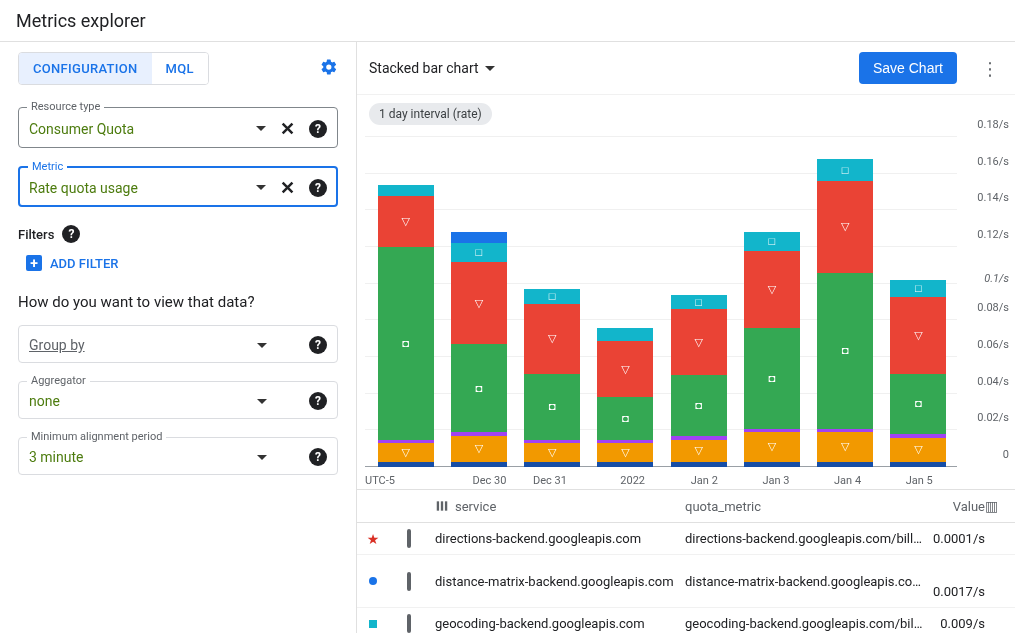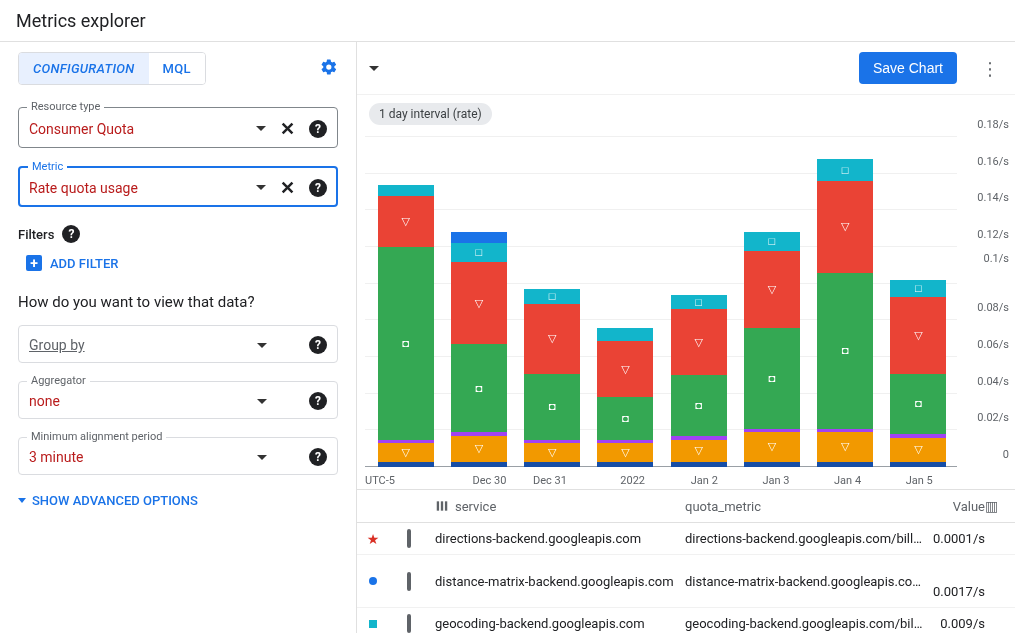--- a/index.html
+++ b/index.html
@@ -3,27 +3,27 @@
 <meta charset="utf-8">
 <style>
   * { box-sizing: border-box; }
   html, body { margin:0; padding:0; font-family: Roboto, Arial, sans-serif; font-size:13px; color:#202124; background:#fff; width:1015px; height:633px; overflow:hidden;}
   .title-bar { padding:10px 16px 10px 16px; font-size:18px; border-bottom:1px solid #e0e0e0;}
   .main { display:flex; height:calc(633px - 41px); }
   .config-panel { width:398px; border-right:1px solid #e0e0e0; padding:10px 18px 0 18px; }
   .tabs-row { display:flex; align-items:center; justify-content:space-between; margin-bottom:22px;}
   .tab-group { display:flex; border:1px solid #dadce0; border-radius:4px; overflow:hidden;}
   .tab-btn { padding:8px 14px; font-size:13px; font-weight:500; cursor:pointer; background:#fff; color:#1a73e8; letter-spacing:0.3px;}
-  .tab-btn.active { background:#e8f0fe;font-style:italic; }
+  .tab-btn.active { background:#e8f0fe; }
   .gear { color:#1a73e8; cursor:pointer; }
   .field { position:relative; border:1px solid #80868b; border-radius:4px; padding:10px 10px 8px 10px; margin-bottom:18px; display:flex; align-items:center; justify-content:space-between;}
   .field.focused { border:2px solid #1a73e8; padding:9px 9px 7px 9px;}
   .field-legend { position:absolute; top:-8px; left:8px; background:#fff; padding:0 4px; font-size:11px; color:#5f6368;}
   .field.focused .field-legend { color:#1a73e8; }
-  .field-value { font-size:14px; color:#b91c1c; }
+  .field-value { font-size:14px; color:#4d7c0f; }
   .field-placeholder { font-size:14px; color:#5f6368;text-decoration:underline;}
   .field-icons { display:flex; align-items:center; gap:14px;}
   .tri-down { width:0; height:0; border-left:5px solid transparent; border-right:5px solid transparent; border-top:5px solid #333;}
   .x-icon { font-size:18px; font-weight:bold; cursor:pointer;}
   .q-icon { width:18px; height:18px; border-radius:50%; background:#202124; color:#fff; font-size:12px; display:flex; align-items:center; justify-content:center; font-weight:bold;}
   .section-label { font-size:13px; font-weight:500; display:flex; align-items:center; gap:8px; margin-bottom:12px;}
   .add-filter { color:#1a73e8; font-weight:500; font-size:13px; display:flex; align-items:center; gap:8px; margin-bottom:22px; margin-left:8px; cursor:pointer;}
   .plus-box { width:16px; height:16px; background:#1a73e8; color:#fff; display:flex; align-items:center; justify-content:center; font-weight:bold; font-size:14px; border-radius:2px;}
   .question { font-size:15px; font-weight:400; margin-bottom:14px; }
   .adv { color:#1a73e8; font-weight:500; font-size:13px; display:flex; align-items:center; gap:6px; cursor:pointer; margin-top:4px;}
@@ -135,29 +135,26 @@
     <div class="field" style="border-color:#dadce0;">
       <span class="field-legend">Minimum alignment period</span>
       <span class="field-value">3 minute</span>
       <span class="field-icons">
         <span class="tri-down"></span>
         <span style="width:14px"></span>
         <span class="q-icon">?</span>
       </span>
     </div>
 
-    <div class="adv">
-      <span class="chev-down"></span>
-      <span>SHOW ADVANCED OPTIONS</span>
-    </div>
   </div>
 
   <div class="chart-panel">
     <div class="chart-toolbar">
       <div class="chart-type">
+        <span>Stacked bar chart</span>
         <span class="tri-down"></span>
       </div>
       <button class="save-btn">Save Chart</button>
       <span class="kebab">⋮</span>
     </div>
 
     <div class="chip-row">
       <span class="chip">1 day interval (rate)</span>
     </div>
 
@@ -310,21 +307,21 @@
           <span style="width: 56px; text-align: center;">Jan 2</span>
           <span style="width: 56px; text-align: center;">Jan 3</span>
           <span style="width: 56px; text-align: center;">Jan 4</span>
           <span style="width: 56px; text-align: center;">Jan 5</span>
         </div>
     <span class="y-label" style="bottom: 22px;">0</span>
         <span class="y-label" style="bottom: 58.6667px;">0.02/s</span>
         <span class="y-label" style="bottom: 95.3333px;">0.04/s</span>
         <span class="y-label" style="bottom: 132px;">0.06/s</span>
         <span class="y-label" style="bottom: 168.667px;">0.08/s</span>
-        <span class="y-label" style="bottom: 218px;">0.1/s</span>
+        <span class="y-label" style="bottom: 198px; font-style: italic;">0.1/s</span>
         <span class="y-label" style="bottom: 242px;">0.12/s</span>
         <span class="y-label" style="bottom: 278.667px;">0.14/s</span>
         <span class="y-label" style="bottom: 315.333px;">0.16/s</span>
         <span class="y-label" style="bottom: 352px;">0.18/s</span>
       </div>
 
     <div class="legend">
       <div class="legend-header">
         <span></span>
           <span></span>

